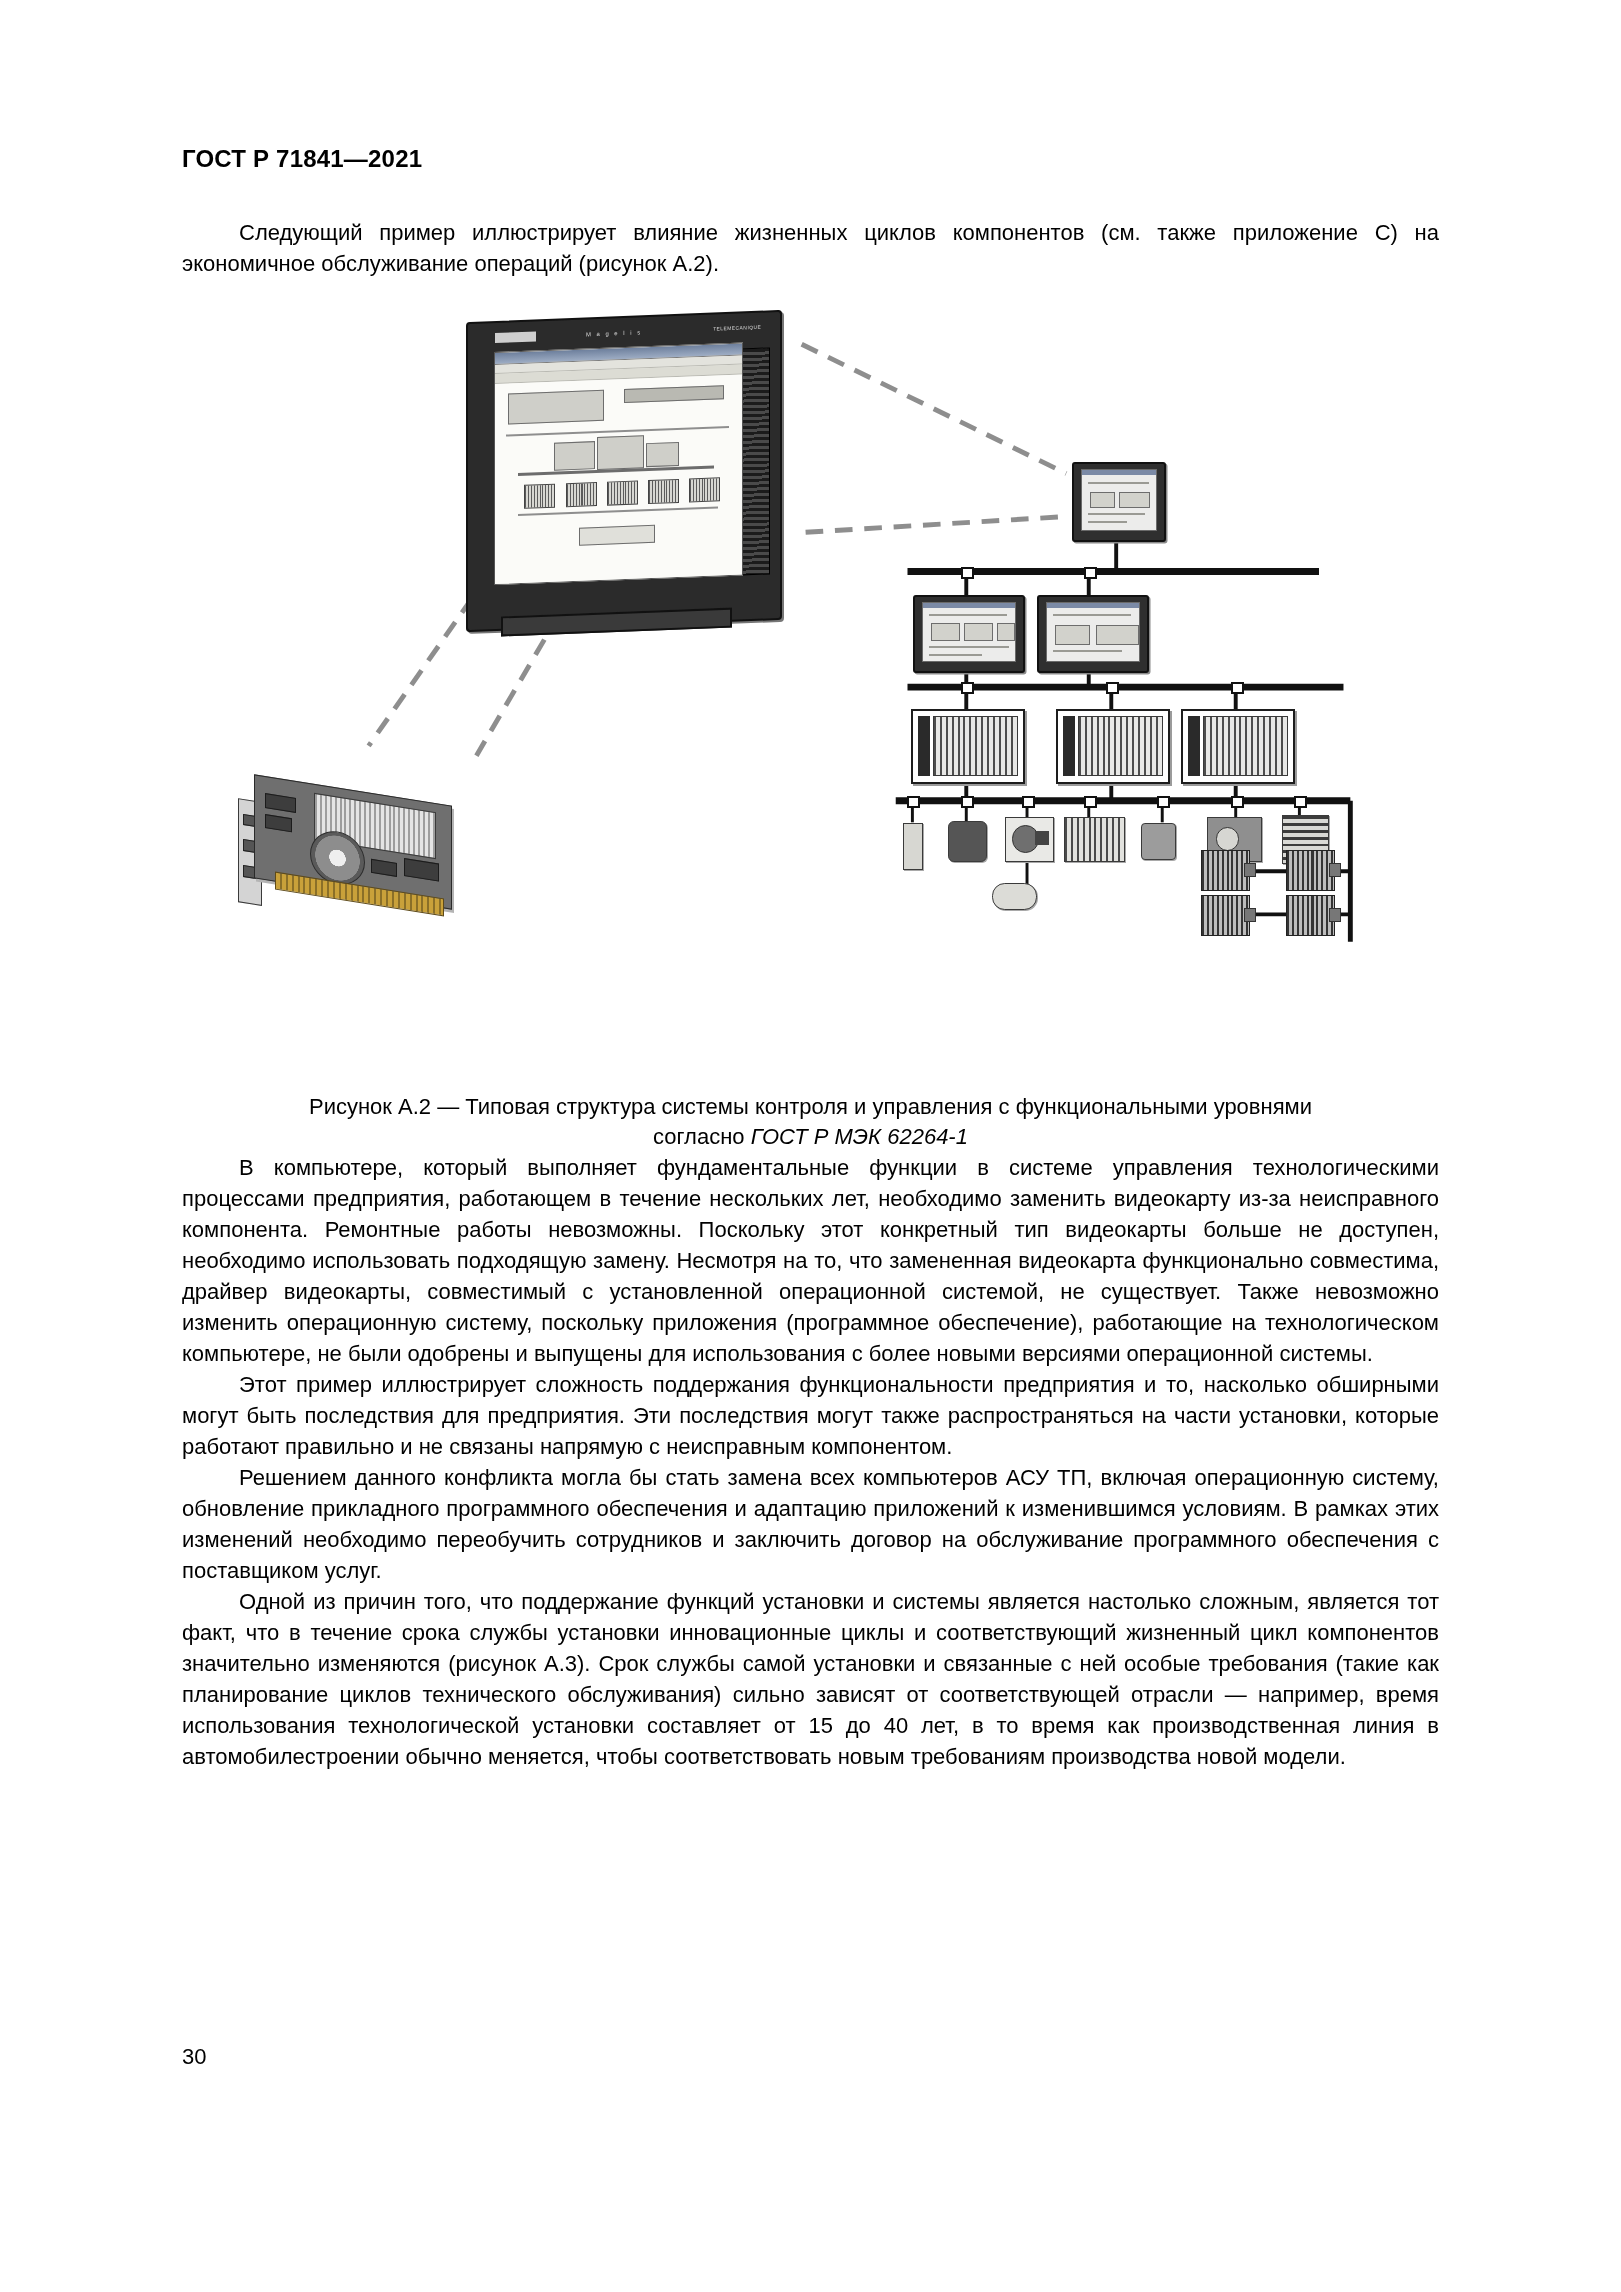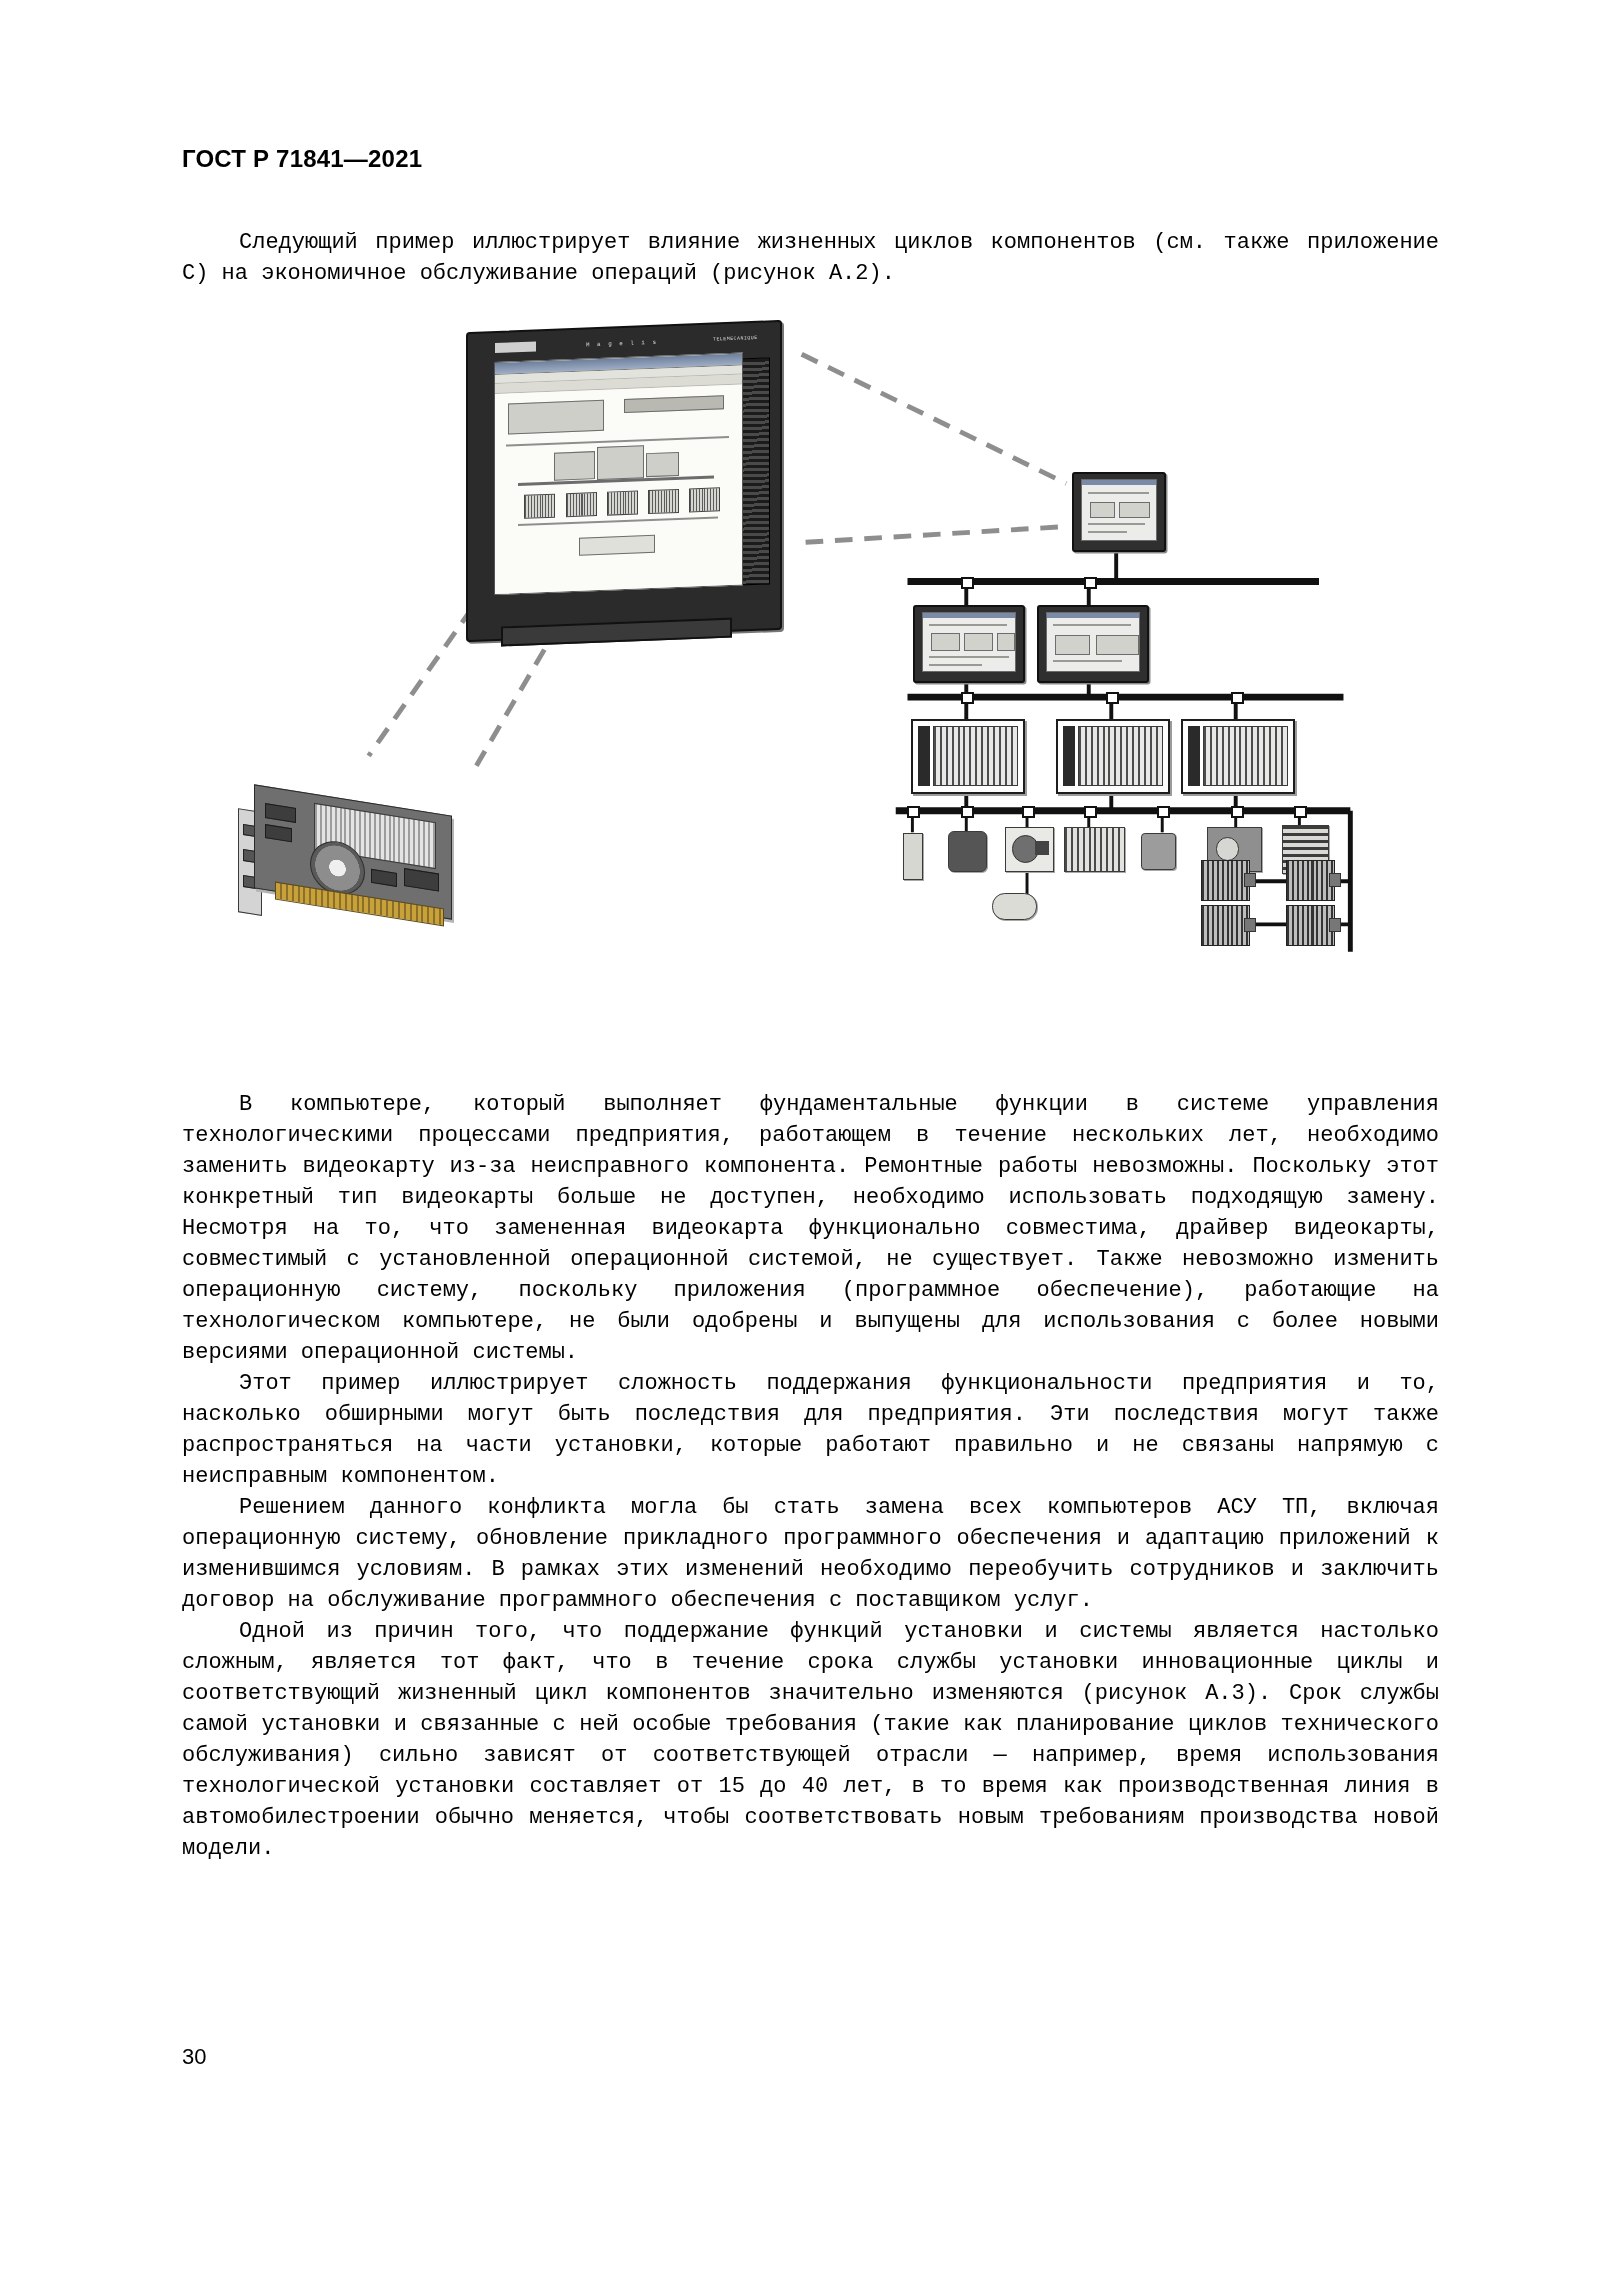--- a/index.html
+++ b/index.html
@@ -26,23 +26,22 @@
     position: absolute;
     left: 182px;
     top: 145px;
     font-size: 24px;
     font-weight: bold;
     letter-spacing: 0.2px;
   }
   .content {
     position: absolute;
     left: 182px;
-    top: 227px;
+    top: 217px;
     width: 1257px;
-    font-family: Liberation Mono, monospace;
   }
   p.body-text {
     margin: 0 0 0 0;
     font-size: 22px;
     line-height: 31px;
     text-align: justify;
     text-indent: 57px;
     hyphens: manual;
   }
   p.body-text + p.body-text {
@@ -511,20 +510,24 @@
           <div class="gfx-chip" style="left:9.8px; top:15.7px; width:29px; height:13.7px;"></div>
           <div class="gfx-chip" style="left:9.8px; top:37px; width:25.5px; height:11.8px;"></div>
           <div class="gfx-chip" style="left:149px; top:59px; width:33px; height:15.7px;"></div>
           <div class="gfx-chip" style="left:116px; top:65px; width:23.5px; height:11.8px;"></div>
         </div>
         <div class="gfx-edge"></div>
       </div>
 
     </div>
 
+    <div class="figure-caption">
+      <div>Рисунок А.2 — Типовая структура системы контроля и управления с функциональными уровнями</div>
+      <div><span>согласно </span><span class="std">ГОСТ Р МЭК 62264-1</span></div>
+    </div>
 
     <p class="body-text after-figure">В компьютере, который выполняет фундаментальные функции в системе управления технологическими процессами предприятия, работающем в течение нескольких лет, необходимо заменить видеокарту из-за неисправного компонента. Ремонтные работы невозможны. Поскольку этот конкретный тип видеокарты больше не доступен, необходимо использовать подходящую замену. Несмотря на то, что замененная видеокарта функционально совместима, драйвер видеокарты, совместимый с установленной операционной системой, не существует. Также невозможно изменить операционную систему, поскольку приложения (программное обеспечение), работающие на технологическом компьютере, не были одобрены и выпущены для использования с более новыми версиями операционной системы.</p>
     <p class="body-text">Этот пример иллюстрирует сложность поддержания функциональности предприятия и то, насколько обширными могут быть последствия для предприятия. Эти последствия могут также распространяться на части установки, которые работают правильно и не связаны напрямую с неисправным компонентом.</p>
     <p class="body-text">Решением данного конфликта могла бы стать замена всех компьютеров АСУ ТП, включая операционную систему, обновление прикладного программного обеспечения и адаптацию приложений к изменившимся условиям. В рамках этих изменений необходимо переобучить сотрудников и заключить договор на обслуживание программного обеспечения с поставщиком услуг.</p>
     <p class="body-text">Одной из причин того, что поддержание функций установки и системы является настолько сложным, является тот факт, что в течение срока службы установки инновационные циклы и соответствующий жизненный цикл компонентов значительно изменяются (рисунок А.3). Срок службы самой установки и связанные с ней особые требования (такие как планирование циклов технического обслуживания) сильно зависят от соответствующей отрасли — например, время использования технологической установки составляет от 15 до 40 лет, в то время как производственная линия в автомобилестроении обычно меняется, чтобы соответствовать новым требованиям производства новой модели.</p>
 
   </div>
 
   <div class="page-number">30</div>
 

